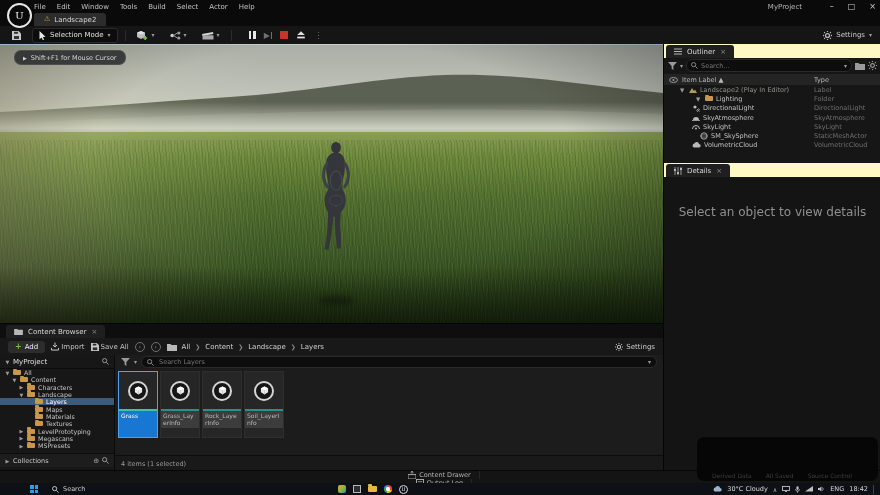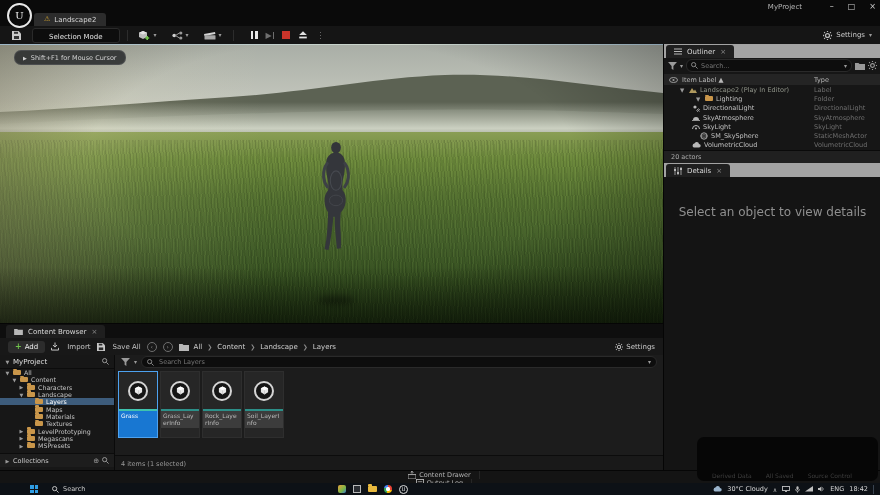--- a/index.html
+++ b/index.html
@@ -22,22 +22,22 @@
   
   .tabrow{left:0;top:13px;width:880px;height:13px;background:#0a0a0a;}
   .leveltab{left:34px;top:0;height:13px;padding:0 10px;background:#2c2c2c;border-radius:3px 3px 0 0;
             gap:4px;font-size:7px;color:#d6d6d6;}
   .warn{color:#d9a92f;font-size:7px;line-height:1;}
 
   
   .toolbar{left:0;top:26px;width:880px;height:18px;background:#151515;border-bottom:1px solid #060606;}
   .tb-left{left:8px;top:0;height:18px;gap:7px;}
   .tb-btn{height:13px;padding:0 4px;border-radius:2px;gap:3px;}
-  .selmode{background:#0d0d0d;border:1px solid #2a2a2a;padding:0 16px;height:13px;border-radius:3px;
-           gap:4px;font-size:7px;color:#e0e0e0;flex-direction:column;}
+  .selmode{background:#0d0d0d;border:1px solid #2a2a2a;padding:0 6px;height:13px;border-radius:3px;
+           gap:4px;font-size:7px;color:#e0e0e0;}
   .tb-sep{width:1px;height:11px;background:#2c2c2c;}
   .chev{font-size:6px;color:#9a9a9a;line-height:1;}
   .playgrp{gap:8px;margin-left:10px;}
   .pausebars{display:flex;gap:2px;}
   .pausebars i{width:2.5px;height:8px;background:#e8e8e8;}
   .stepicon{display:flex;align-items:center;gap:1px;color:#6f6f6f;font-size:8px;}
   .stopsq{width:8px;height:8px;}
   .kebab{color:#777;font-size:8px;letter-spacing:0;}
   .tb-right{right:8px;top:0;height:18px;gap:4px;font-size:7px;color:#c8c8c8;}
 
@@ -58,21 +58,21 @@
   .vp-vignette{left:0;top:0;width:100%;height:100%;
     background:radial-gradient(ellipse at 50% 42%,transparent 52%,rgba(0,0,0,.38) 100%);}
   .vp-bottomdark{left:0;bottom:0;width:100%;height:56px;background:linear-gradient(rgba(10,18,6,0),rgba(8,14,4,.55));}
   .char-shadow{left:318px;top:252px;width:36px;height:9px;border-radius:50%;background:rgba(0,0,0,.4);filter:blur(3px);}
   .vp-hint{left:14px;top:6px;height:13px;padding:0 8px;background:rgba(42,44,46,.88);border:1px solid rgba(90,92,94,.6);
            border-radius:7px;gap:4px;font-size:6.5px;color:#d2d2d2;}
   .vp-hint .play{color:#cfcfcf;font-size:5px;}
 
   
   .rightpanel{left:663px;top:44px;width:217px;height:426px;background:#161616;border-left:1px solid #050505;}
-  .ptabs{left:0;width:217px;height:14px;background:#a3a3a3;display:flex;align-items:flex-end;}
+  .ptabs{left:0;width:217px;height:14px;background:#fef9c3;display:flex;align-items:flex-end;}
   .ptab{height:13px;padding:0 8px;background:#1f1f1f;border-radius:3px 3px 0 0;margin-left:2px;
         display:flex;align-items:center;gap:5px;font-size:7px;color:#d8d8d8;}
   .ptab .x{color:#8a8a8a;font-size:7px;}
   .srchrow{left:0;top:14px;width:217px;height:15px;display:flex;align-items:center;gap:3px;padding:0 4px;box-sizing:border-box;}
   .srchbox{flex:1;height:11px;background:#0d0d0d;border:1px solid #2a2a2a;border-radius:6px;
            display:flex;align-items:center;gap:3px;padding:0 4px;}
   .srchbox input{flex:1;background:transparent;border:0;outline:0;font-size:6.5px;color:#9a9a9a;
                  font-family:"DejaVu Sans",sans-serif;padding:0;min-width:0;}
   .colhead{left:0;top:30px;width:217px;height:11px;background:#242424;display:flex;align-items:center;
            font-size:6.5px;color:#b8b8b8;padding:0 5px;box-sizing:border-box;gap:4px;}
@@ -90,21 +90,21 @@
   .details-empty{width:100%;text-align:center;margin-top:28px;font-size:12px;color:#8f8f8f;}
 
   
   .cbrowser{left:0;top:323px;width:663px;height:147px;background:#161616;border-top:1px solid #050505;}
   .cb-tabrow{left:0;top:0;width:663px;height:14px;background:#0e0e0e;display:flex;align-items:flex-end;}
   .cb-toolbar{left:0;top:14px;width:663px;height:17px;background:#181818;display:flex;align-items:center;
               gap:6px;padding:0 8px;box-sizing:border-box;font-size:7px;}
   .addbtn{height:12px;padding:0 7px;background:#2c2c2c;border-radius:3px;display:flex;align-items:center;gap:3px;
           color:#efefef;font-size:7px;}
   .addbtn .plus{color:#6fc24b;font-weight:bold;font-size:8px;line-height:1;}
-  .cb-tbtn{display:flex;align-items:center;gap:8px;color:#c2c2c2;}
+  .cb-tbtn{display:flex;align-items:center;gap:2px;color:#c2c2c2;}
   .navcirc{width:10px;height:10px;border-radius:50%;border:1px solid #6f6f6f;display:flex;align-items:center;
            justify-content:center;color:#9a9a9a;font-size:6px;box-sizing:border-box;}
   .crumb{display:flex;align-items:center;gap:5px;color:#d0d0d0;}
   .crumb .sep{color:#8a8a8a;font-size:6px;}
   .cb-settings{margin-left:auto;display:flex;align-items:center;gap:3px;color:#c8c8c8;}
   .cb-nav{left:0;top:31px;width:115px;height:116px;background:#171717;border-right:1px solid #0a0a0a;box-sizing:border-box;}
   .cb-nav-head{height:13px;display:flex;align-items:center;gap:3px;padding:0 5px;font-size:7px;color:#e0e0e0;
                border-bottom:1px solid #0c0c0c;}
   .cb-tree{height:84px;overflow:hidden;}
   .t-row{height:7.3px;display:flex;align-items:center;gap:3px;font-size:6.3px;color:#c4c4c4;white-space:nowrap;}
@@ -163,20 +163,30 @@
            display:flex;align-items:center;justify-content:center;font-size:5px;color:#eee;}
   .tray{position:absolute;right:4px;display:flex;align-items:center;gap:5px;font-size:6.5px;color:#d8d8d8;}
   .tray .dim{color:#b8b8b8;font-size:6px;}
 </style>
 </head>
 <body>
 
 <div id="root">
 
   <div class="abs titlebar">
+    <div class="abs flex menubar">
+      <span>File</span>
+      <span>Edit</span>
+      <span>Window</span>
+      <span>Tools</span>
+      <span>Build</span>
+      <span>Select</span>
+      <span>Actor</span>
+      <span>Help</span>
+    </div>
     <div class="abs flex win-title">MyProject</div>
     <div class="abs flex win-controls">
       <span>–</span>
       <span>□</span>
       <span>×</span>
     </div>
   </div>
   <div class="abs ue-logo">U</div>
 
   <div class="abs tabrow">
@@ -381,23 +391,20 @@
       </div>
       <div class="o-row" style="padding-left:28px;">
         <span class="o-label">
           <svg width="9" height="6" viewBox="0 0 9 6">
               <path d="M2,5.5 a2,2 0 0 1 0.4-3.9 a2.4,2.4 0 0 1 4.6,0.5 a1.7,1.7 0 0 1 0,3.4 Z" fill="#b8b8b8"></path>
             </svg>
           <span>VolumetricCloud</span>
           </span>
         <span class="o-type">VolumetricCloud</span>
       </div>
-    </div>
-    <div class="abs o-footer">
-      <span>20 actors</span>
     </div>
 
     <div class="abs ptabs details-tabs">
       <div class="ptab">
         <svg width="8" height="8" viewBox="0 0 8 8">
             <path d="M1,0 v8 M7,0 v8 M4,0 v8" stroke="#b8b8b8" stroke-width="0.8"></path>
             <rect x="0" y="2" width="2" height="2" fill="#b8b8b8"></rect>
             <rect x="3" y="5" width="2" height="2" fill="#b8b8b8"></rect>
             <rect x="6" y="1" width="2" height="2" fill="#b8b8b8"></rect>
           </svg>

